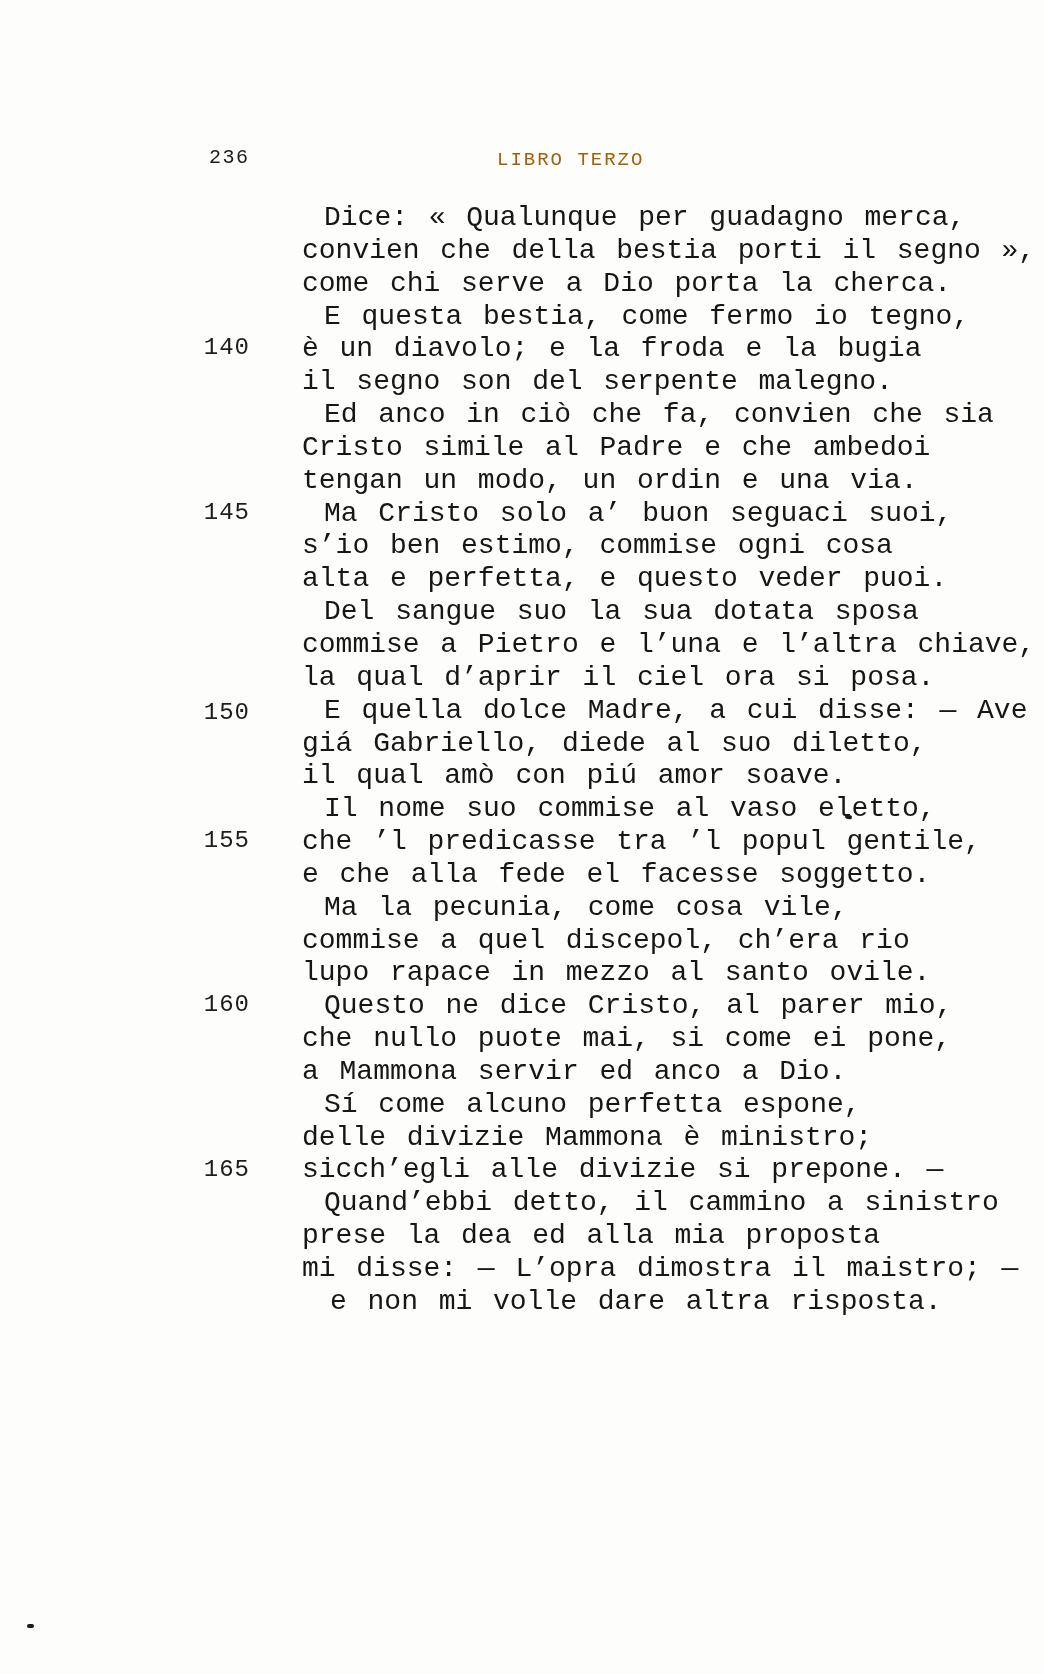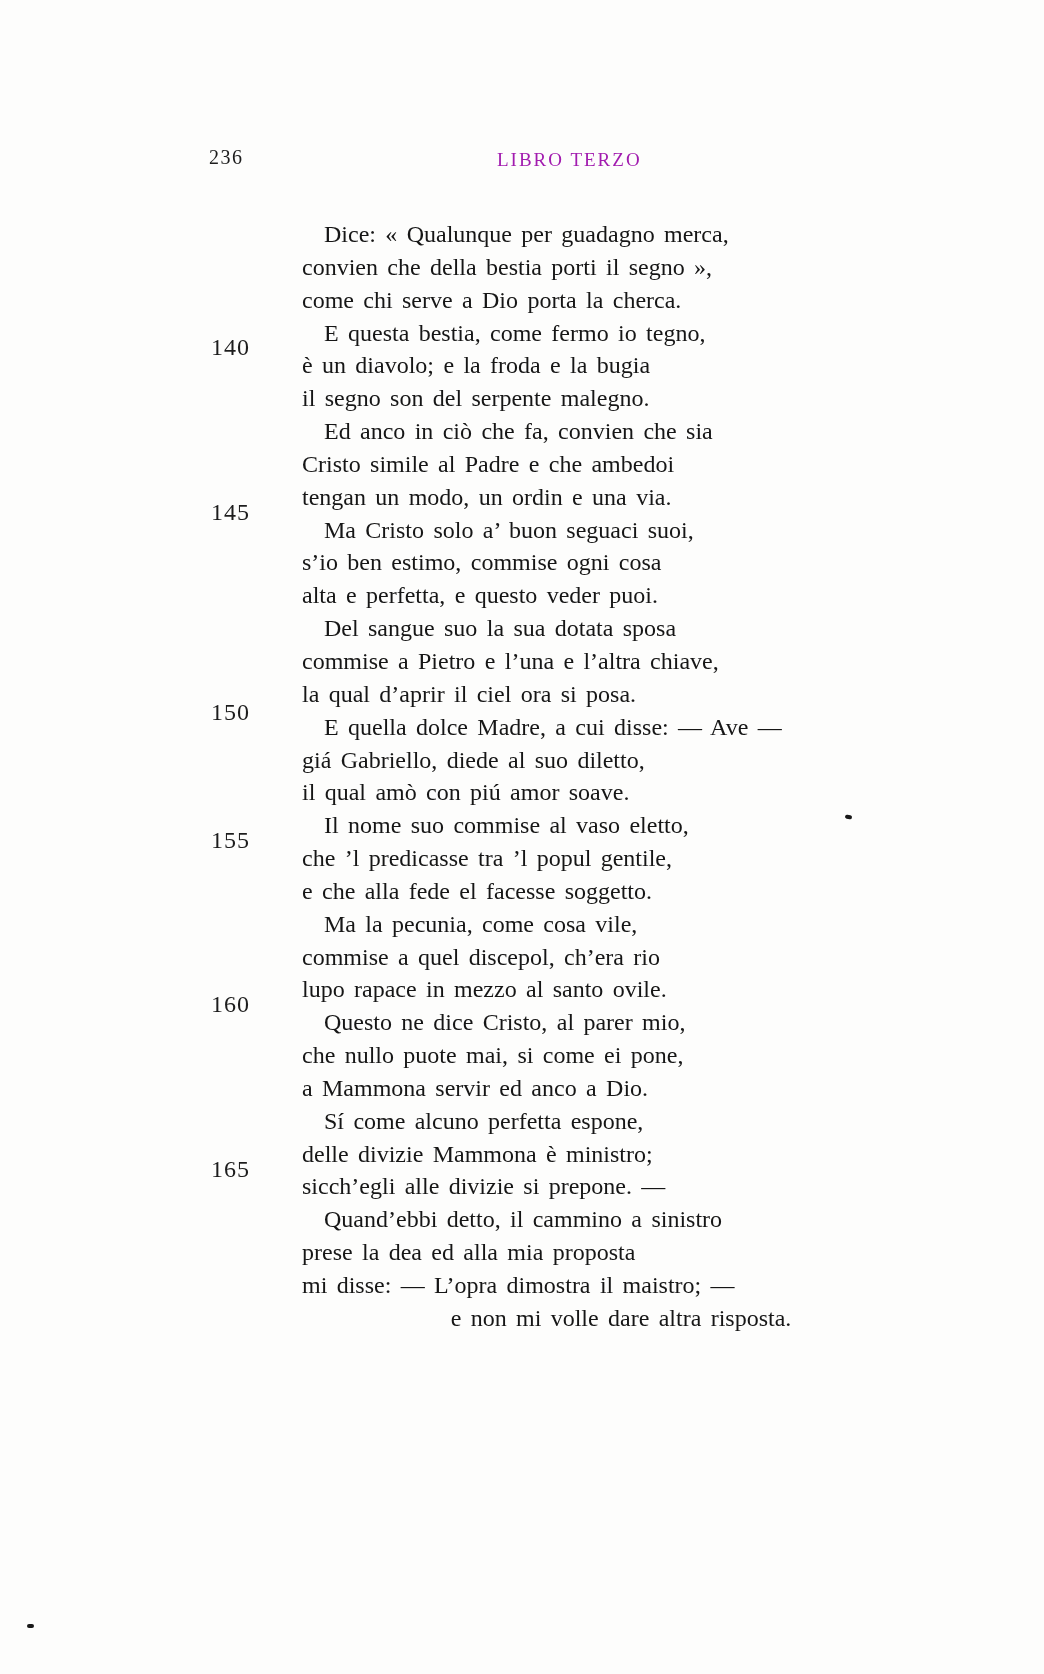--- a/index.html
+++ b/index.html
@@ -1,34 +1,34 @@
 <!DOCTYPE html>
 <html><head>
 <meta charset="utf-8">
 <style>
   html, body { margin:0; padding:0; background:#ffffff; }
   .page {
     position:relative;
     width:1044px; height:1674px;
     background:#fdfdfc;
-    font-family:Liberation Serif, serif;
+    font-family:Liberation Mono, monospace;
     color:#161616;
     overflow:hidden;
   }
   .pagenum {
     position:absolute; left:209px; top:146px;
     font-size:20px; letter-spacing:1.5px; color:#1d1d1d;
   }
   .runtitle {
     position:absolute; left:497px; top:149px;
-    font-size:19px; letter-spacing:2px; color:#a21caf;
+    font-size:19px; letter-spacing:2px; color:#a16207;
   }
   .poem {
-    position:absolute; left:302px; top:218px; width:610px;
-    font-size:24px; line-height:32.85px;
+    position:absolute; left:302px; top:202px; width:610px;
+    font-size:28px; line-height:32.85px;
     word-spacing:0.14em;
   }
   .vline { white-space:nowrap; height:32.85px; }
   .vline.indent-1 { padding-left:22px; }
   .vline.indent-2 { padding-left:28px;text-align:center; }
   .lnum {
     position:absolute; left:170px; width:80px;
     text-align:right; font-size:24px; letter-spacing:1px;
     color:#1d1d1d;
   }

